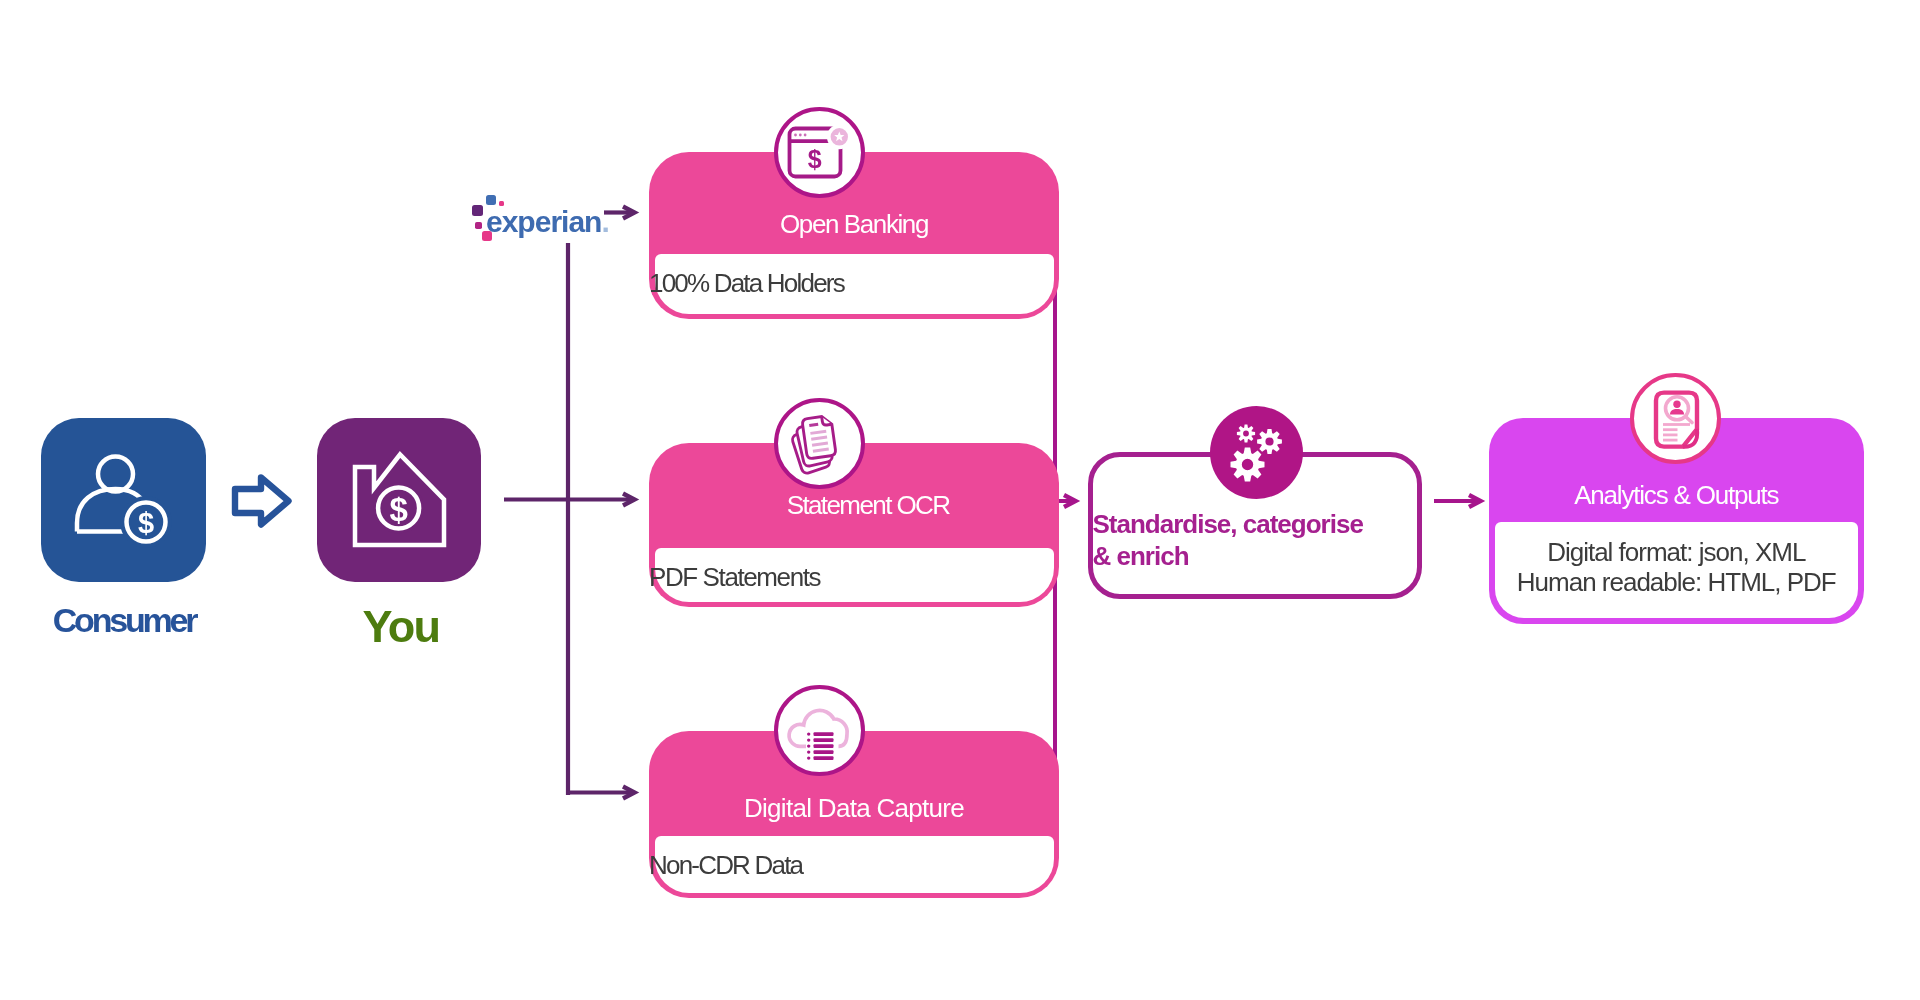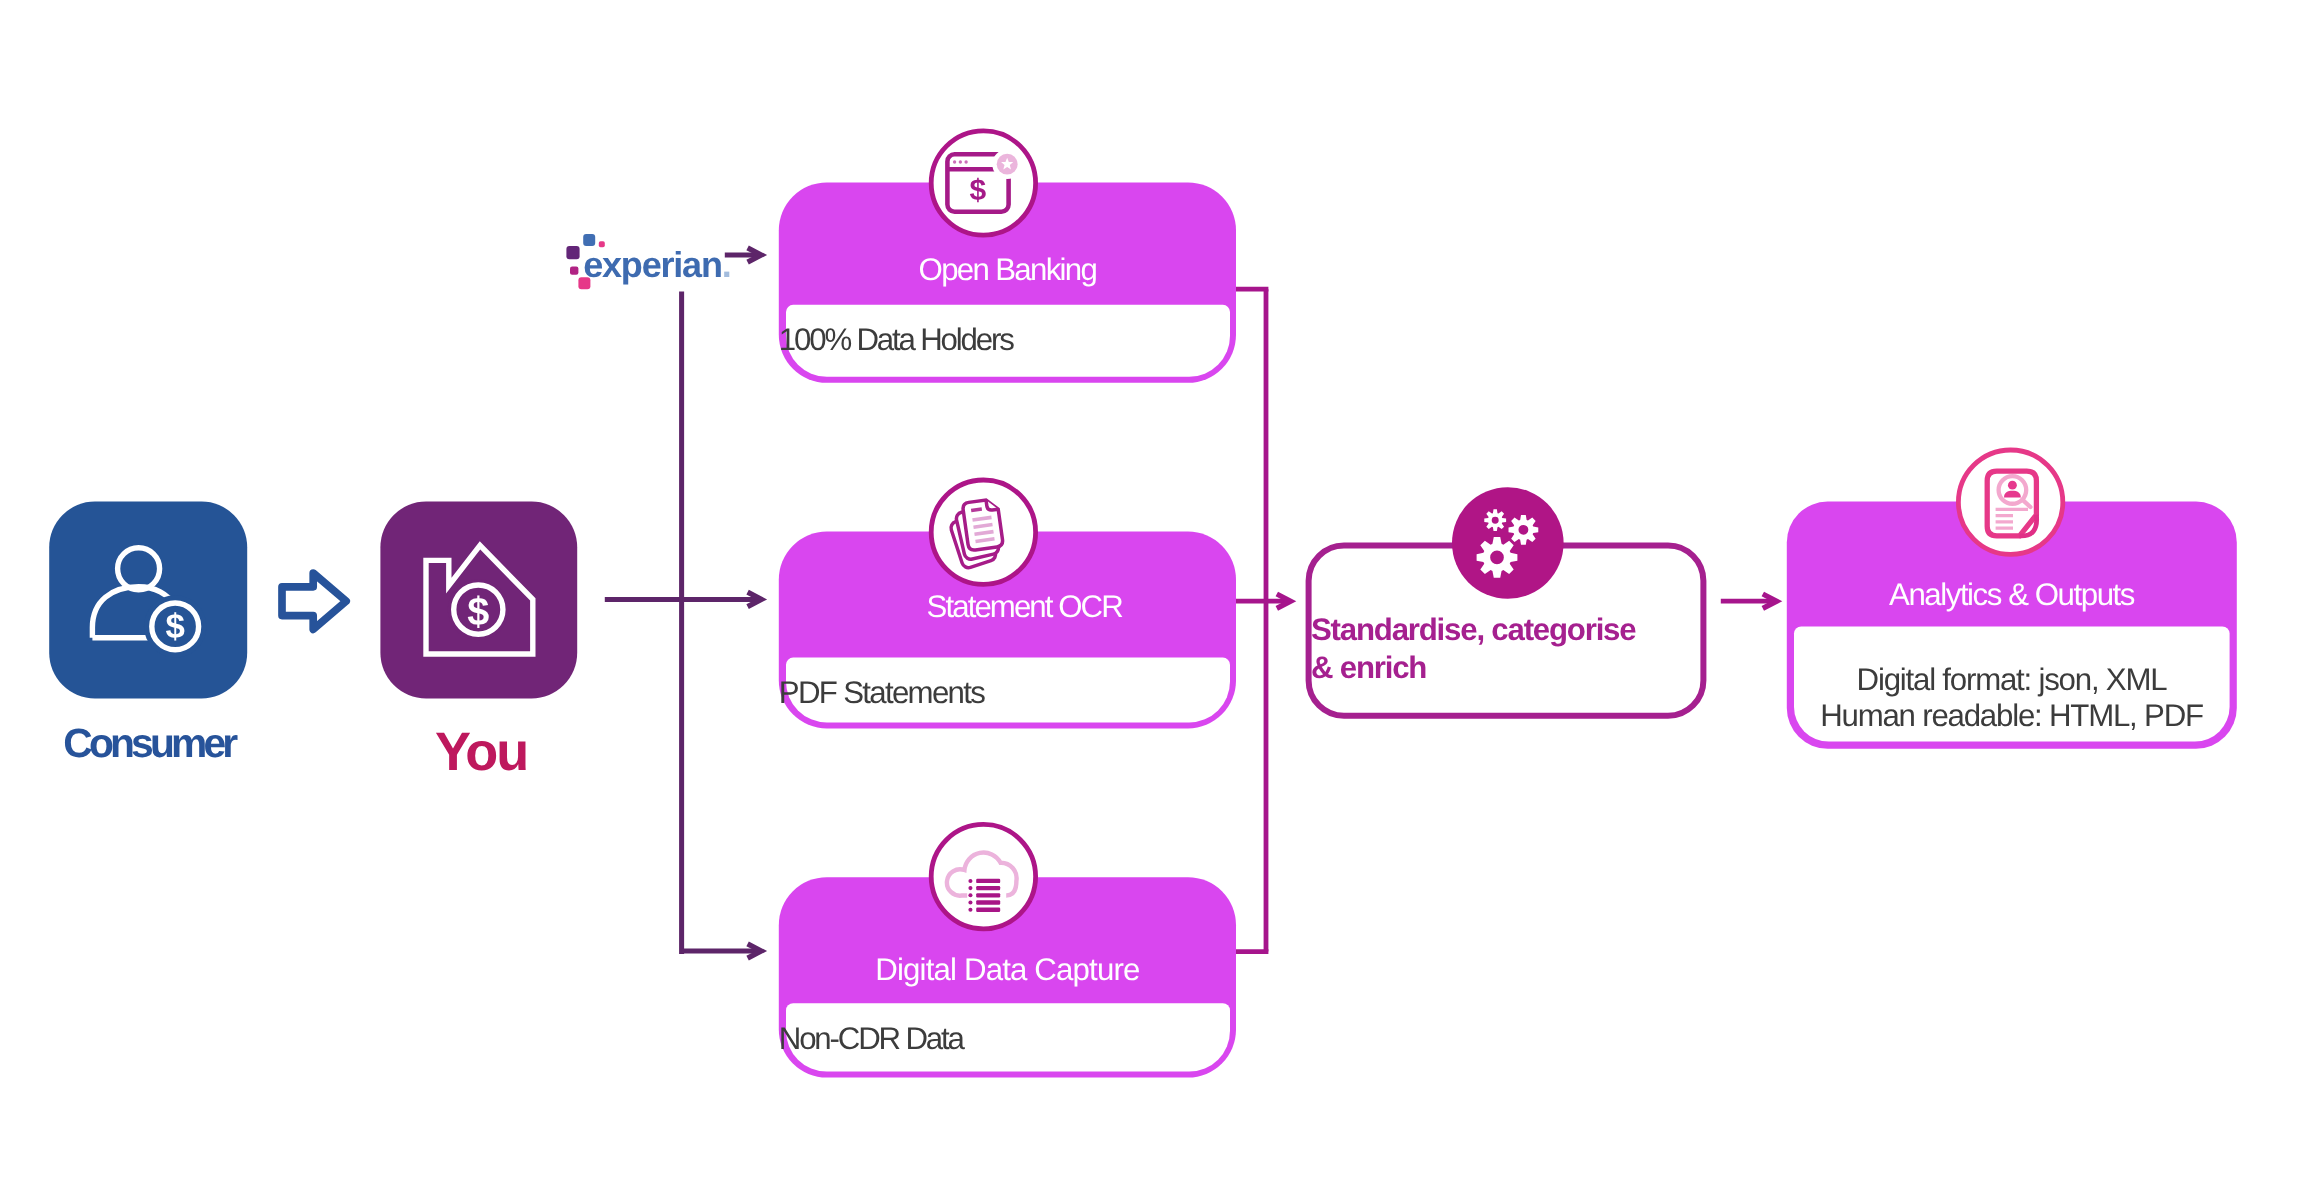--- a/index.html
+++ b/index.html
@@ -1,18 +1,18 @@
 <!DOCTYPE html>
 <html><head>
 <meta charset="utf-8">
 <style>
 html,body{margin:0;padding:0;background:#ffffff;}
 body{width:1920px;height:1000px;position:relative;overflow:hidden;font-family:"Liberation Sans",sans-serif;}
 .abs{position:absolute;}
-.bigbox{position:absolute;left:649px;width:381px;background:#d946ef;border-radius:40px;}
+.bigbox{position:absolute;left:649px;width:410px;background:#ec4899;border-radius:40px;}
 .band{position:absolute;left:5.5px;right:5.5px;bottom:5.5px;background:#ffffff;border-radius:6px 6px 34px 34px;}
 .htext{position:absolute;left:0;right:0;text-align:center;color:#ffffff;font-size:26px;line-height:26px;}
 .btext{position:absolute;left:0;right:0;color:#3c3c3c;font-size:26px;line-height:26px;}
 .circ{position:absolute;box-sizing:border-box;background:#ffffff;border:4.5px solid #AD1588;border-radius:50%;width:91px;height:91px;}
 </style>
 </head>
 <body>
 <svg class="abs" style="left:0;top:0" width="1920" height="1000" viewBox="0 0 1920 1000" fill="none">
   <g stroke="#5D2569" stroke-width="4.2" fill="none">
     <path d="M504,499.5 H631"></path>
@@ -53,21 +53,21 @@
   <path d="M10,21 H36 V9.5 L63.5,33 L36,56.5 V45 H10 Z" stroke="#27539A" stroke-width="6.4" stroke-linejoin="round" fill="#ffffff"></path>
 </svg>
 
 <div class="abs" style="left:317px;top:418px;width:164px;height:164px;background:#712577;border-radius:38px;"></div>
 <svg class="abs" style="left:317px;top:418px" width="164" height="164" viewBox="0 0 164 164" fill="none">
   <path d="M38,127 V49 H57 V70 L83,36.5 L127,81.5 V127 Z" stroke="#ffffff" stroke-width="4.5"></path>
   <circle cx="81.6" cy="90" r="25.5" fill="#712577"></circle>
   <circle cx="81.6" cy="90" r="20.5" stroke="#ffffff" stroke-width="4.5"></circle>
   <text x="81.6" y="91" text-anchor="middle" dominant-baseline="central" font-family="Liberation Sans" font-size="33" font-weight="bold" fill="#ffffff">$</text>
 </svg>
-<div class="abs" style="left:331px;top:601px;width:140px;text-align:center;font-size:45px;font-weight:bold;letter-spacing:-1.6px;color:#be185d;">You</div>
+<div class="abs" style="left:331px;top:601px;width:140px;text-align:center;font-size:45px;font-weight:bold;letter-spacing:-1.6px;color:#4d7c0f;">You</div>
 
 <div class="abs" style="left:471.5px;top:204.7px;width:11.2px;height:11.2px;background:#632678;border-radius:2.5px;"></div>
 <div class="abs" style="left:485.6px;top:195px;width:10.4px;height:10.4px;background:#406EB3;border-radius:2.5px;"></div>
 <div class="abs" style="left:498.5px;top:200.6px;width:5.5px;height:5.5px;background:#E63888;border-radius:1.5px;"></div>
 <div class="abs" style="left:475.3px;top:222.3px;width:7.2px;height:7.2px;background:#B12384;border-radius:1.8px;"></div>
 <div class="abs" style="left:482.1px;top:230.9px;width:10.4px;height:10.4px;background:#E63888;border-radius:2.5px;"></div>
 <div class="abs" style="left:486px;top:205px;width:120px;font-size:30px;font-weight:bold;letter-spacing:-1px;color:#3E6BB0;">experian<span style="color:#A3BCDD">.</span></div>
 
 <div class="bigbox" style="top:152px;height:167px;">
   <div class="band" style="height:59.9px;"></div>
@@ -87,21 +87,21 @@
   <div class="btext" style="top:120.5px;letter-spacing:-1.8px;">Non-CDR Data</div>
 </div>
 
 <div class="abs" style="box-sizing:border-box;left:1087.5px;top:451.5px;width:334px;height:147.5px;border:5.5px solid #A5208F;border-radius:32px;background:#ffffff;">
   <div class="abs" style="left:0;right:0;top:51.3px;text-align:left;font-size:26px;line-height:32px;letter-spacing:-1.0px;color:#A5208F;font-weight:bold;">Standardise, categorise<br>&amp; enrich</div>
 </div>
 
 <div class="abs" style="left:1489px;top:418.3px;width:374.5px;height:205.7px;background:#d946ef;border-radius:34px;">
   <div class="band" style="height:96.9px;border-radius:6px 6px 29px 29px;"></div>
   <div class="htext" style="top:63.7px;letter-spacing:-1.2px;">Analytics &amp; Outputs</div>
-  <div class="abs" style="left:0;right:0;top:119px;text-align:center;font-size:26px;line-height:30px;letter-spacing:-1.0px;color:#3c3c3c;margin-top:14px;">Digital format: json, XML<br>Human readable: HTML, PDF</div>
+  <div class="abs" style="left:0;right:0;top:119px;text-align:center;font-size:26px;line-height:30px;letter-spacing:-1.0px;color:#3c3c3c;">Digital format: json, XML<br>Human readable: HTML, PDF</div>
 </div>
 
 <div class="circ" style="left:773.5px;top:106.5px;"></div>
 <svg class="abs" style="left:773.5px;top:106.5px" width="91" height="91" viewBox="0 0 91 91" fill="none">
   <rect x="15.5" y="21.5" width="51" height="48" rx="6" stroke="#A51A88" stroke-width="3.8"></rect>
   <path d="M15.5,34.1 H66.5" stroke="#A51A88" stroke-width="3.8"></path>
   <circle cx="21.5" cy="28" r="1.4" fill="#CB6FB8"></circle>
   <circle cx="26.3" cy="28" r="1.4" fill="#CB6FB8"></circle>
   <circle cx="31.1" cy="28" r="1.4" fill="#CB6FB8"></circle>
   <circle cx="65.3" cy="29.8" r="12.4" fill="#ffffff"></circle>

